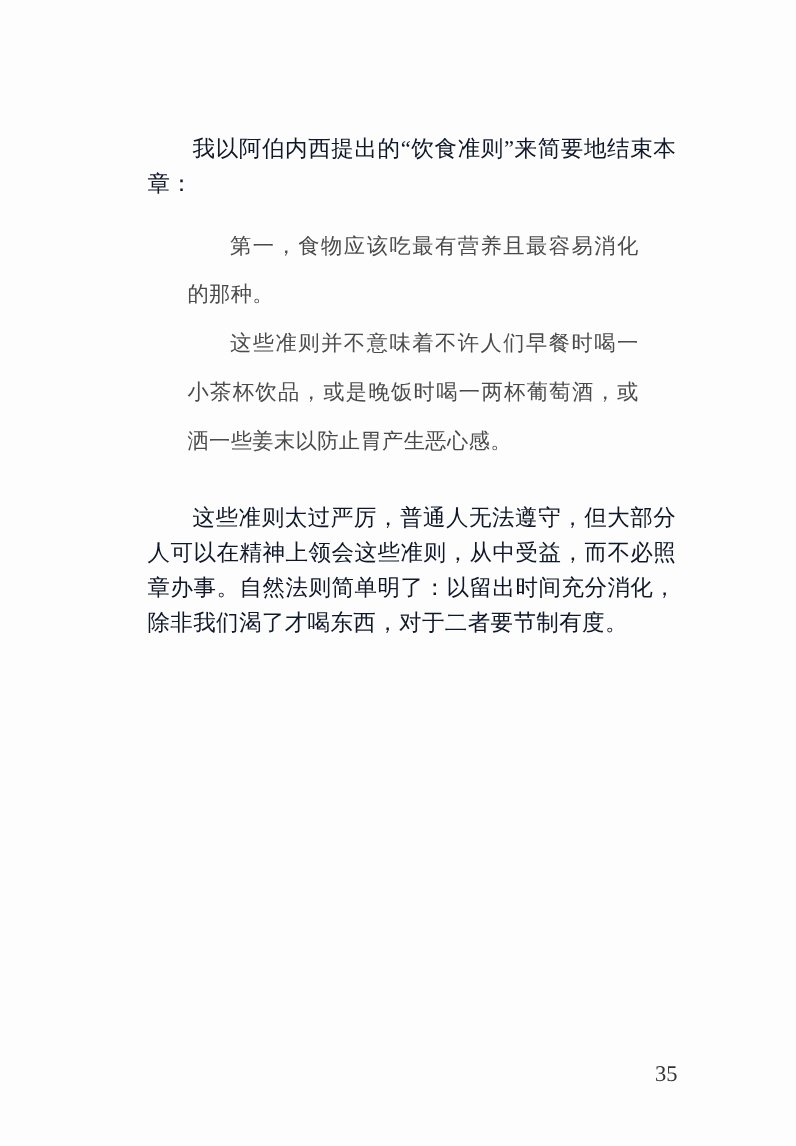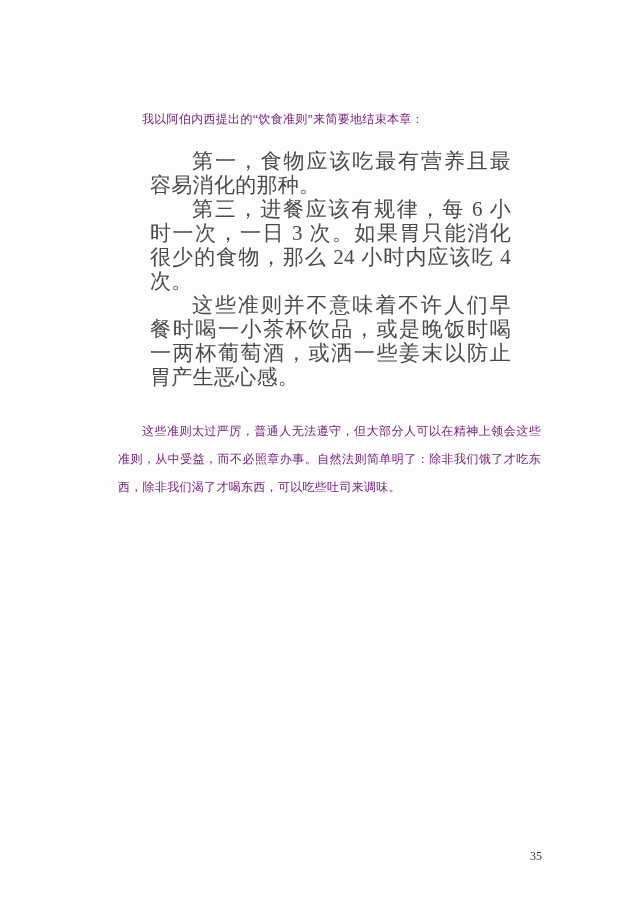--- a/index.html
+++ b/index.html
@@ -16,57 +16,56 @@
     overflow: hidden;
   }
   .text-block {
     position: absolute;
     left: 118px;
     top: 105px;
     width: 423px;
   }
   .text-block p {
     margin: 0;
-    font-size: 12px;
+    font-size: 18px;
     line-height: 28px;
     text-indent: 2em;
     text-align: justify;
-    color: #701a75;
+    color: #0f172a;
     letter-spacing: 0.3px;
   }
   .quote {
     margin: 16px 30px 0 32px;
   }
   .quote p {
     color: #4a4a4a;
-    font-size: 21px;
-    line-height: 24px;
+    font-size: 17px;
+    line-height: 39px;
   }
   .closing {
     margin-top: 28px !important;
   }
   .page-number {
     position: absolute;
     top: 849px;
     right: 95px;
-    font-size: 12px;
+    font-size: 18px;
     color: #333333;
     font-family: "Liberation Serif", "DejaVu Serif", serif;
   }
 </style>
 </head>
 <body>
 
 <div class="page">
   <div class="text-block">
     <p class="intro">我以阿伯内西提出的“饮食准则”来简要地结束本章：</p>
 
     <div class="quote">
       <p>第一，食物应该吃最有营养且最容易消化的那种。</p>
-      <p>第三，进餐应该有规律，每 6 小时一次，一日 3 次。如果胃只能消化很少的食物，那么 24 小时内应该吃 4 次。</p>
       <p>这些准则并不意味着不许人们早餐时喝一小茶杯饮品，或是晚饭时喝一两杯葡萄酒，或洒一些姜末以防止胃产生恶心感。</p>
     </div>
 
-    <p class="closing">这些准则太过严厉，普通人无法遵守，但大部分人可以在精神上领会这些准则，从中受益，而不必照章办事。自然法则简单明了：除非我们饿了才吃东西，除非我们渴了才喝东西，可以吃些吐司来调味。</p>
+    <p class="closing">这些准则太过严厉，普通人无法遵守，但大部分人可以在精神上领会这些准则，从中受益，而不必照章办事。自然法则简单明了：以留出时间充分消化，除非我们渴了才喝东西，对于二者要节制有度。</p>
   </div>
 
   <div class="page-number">35</div>
 </div>
 
 </body></html>

